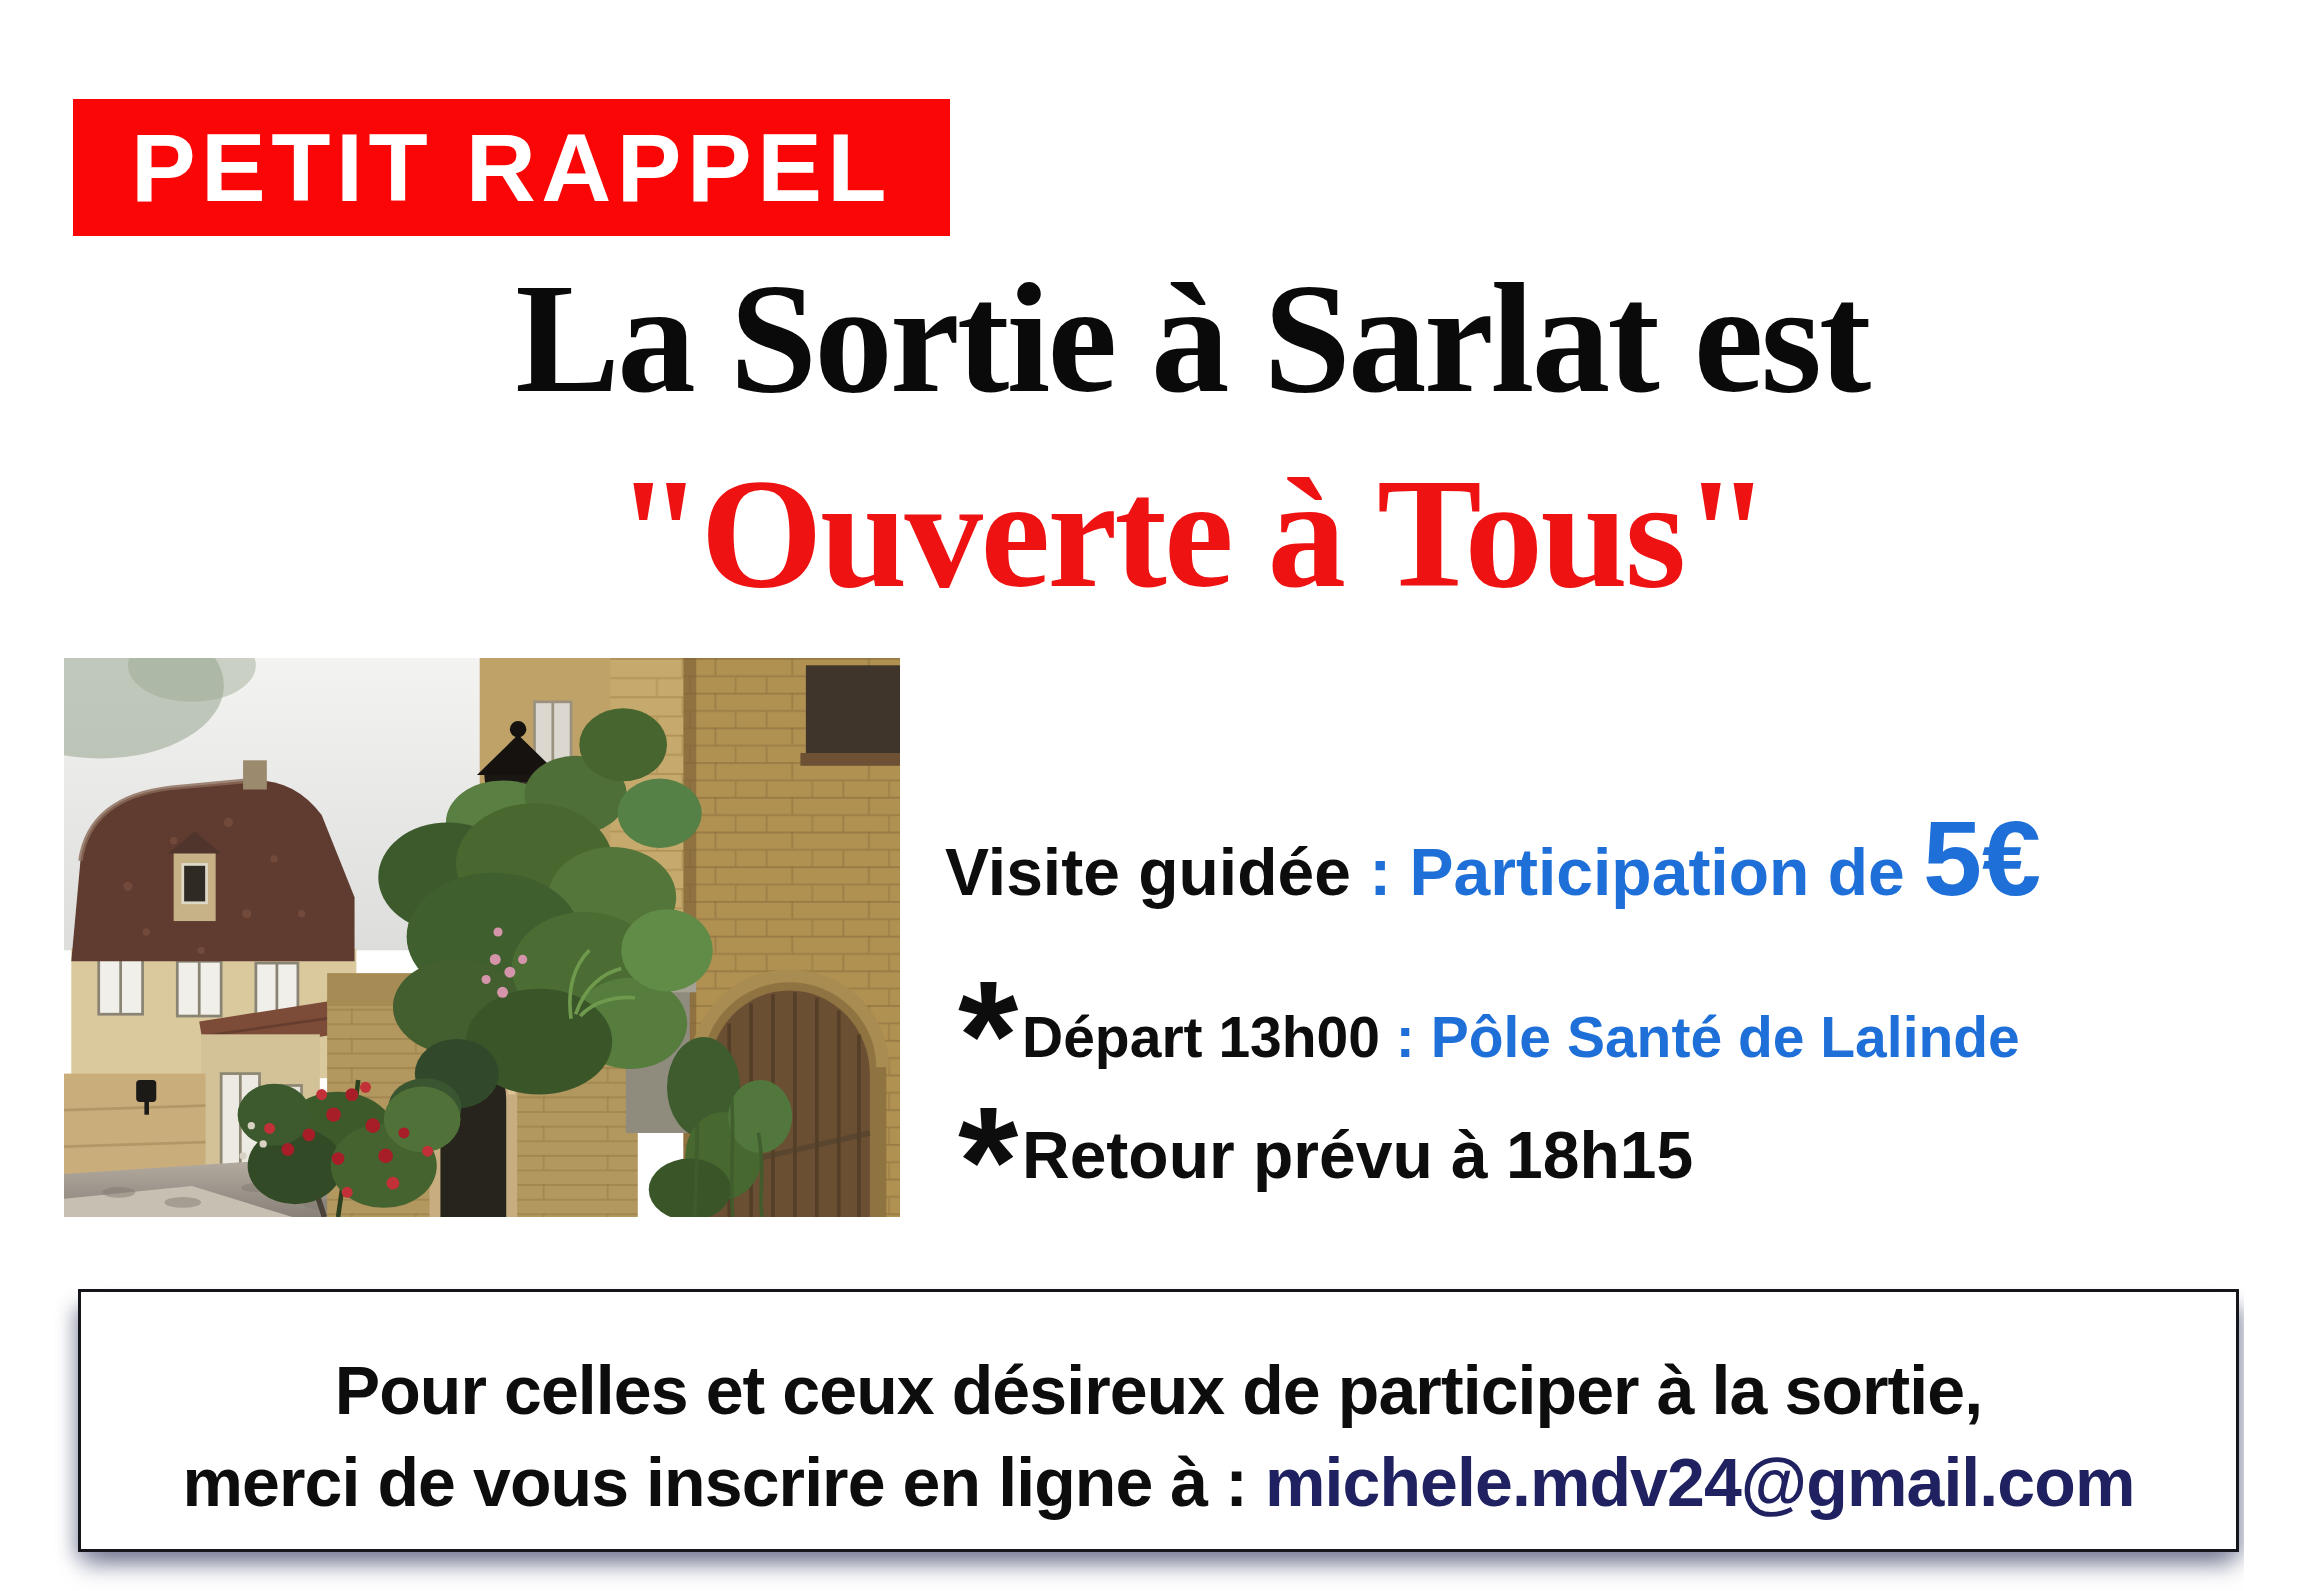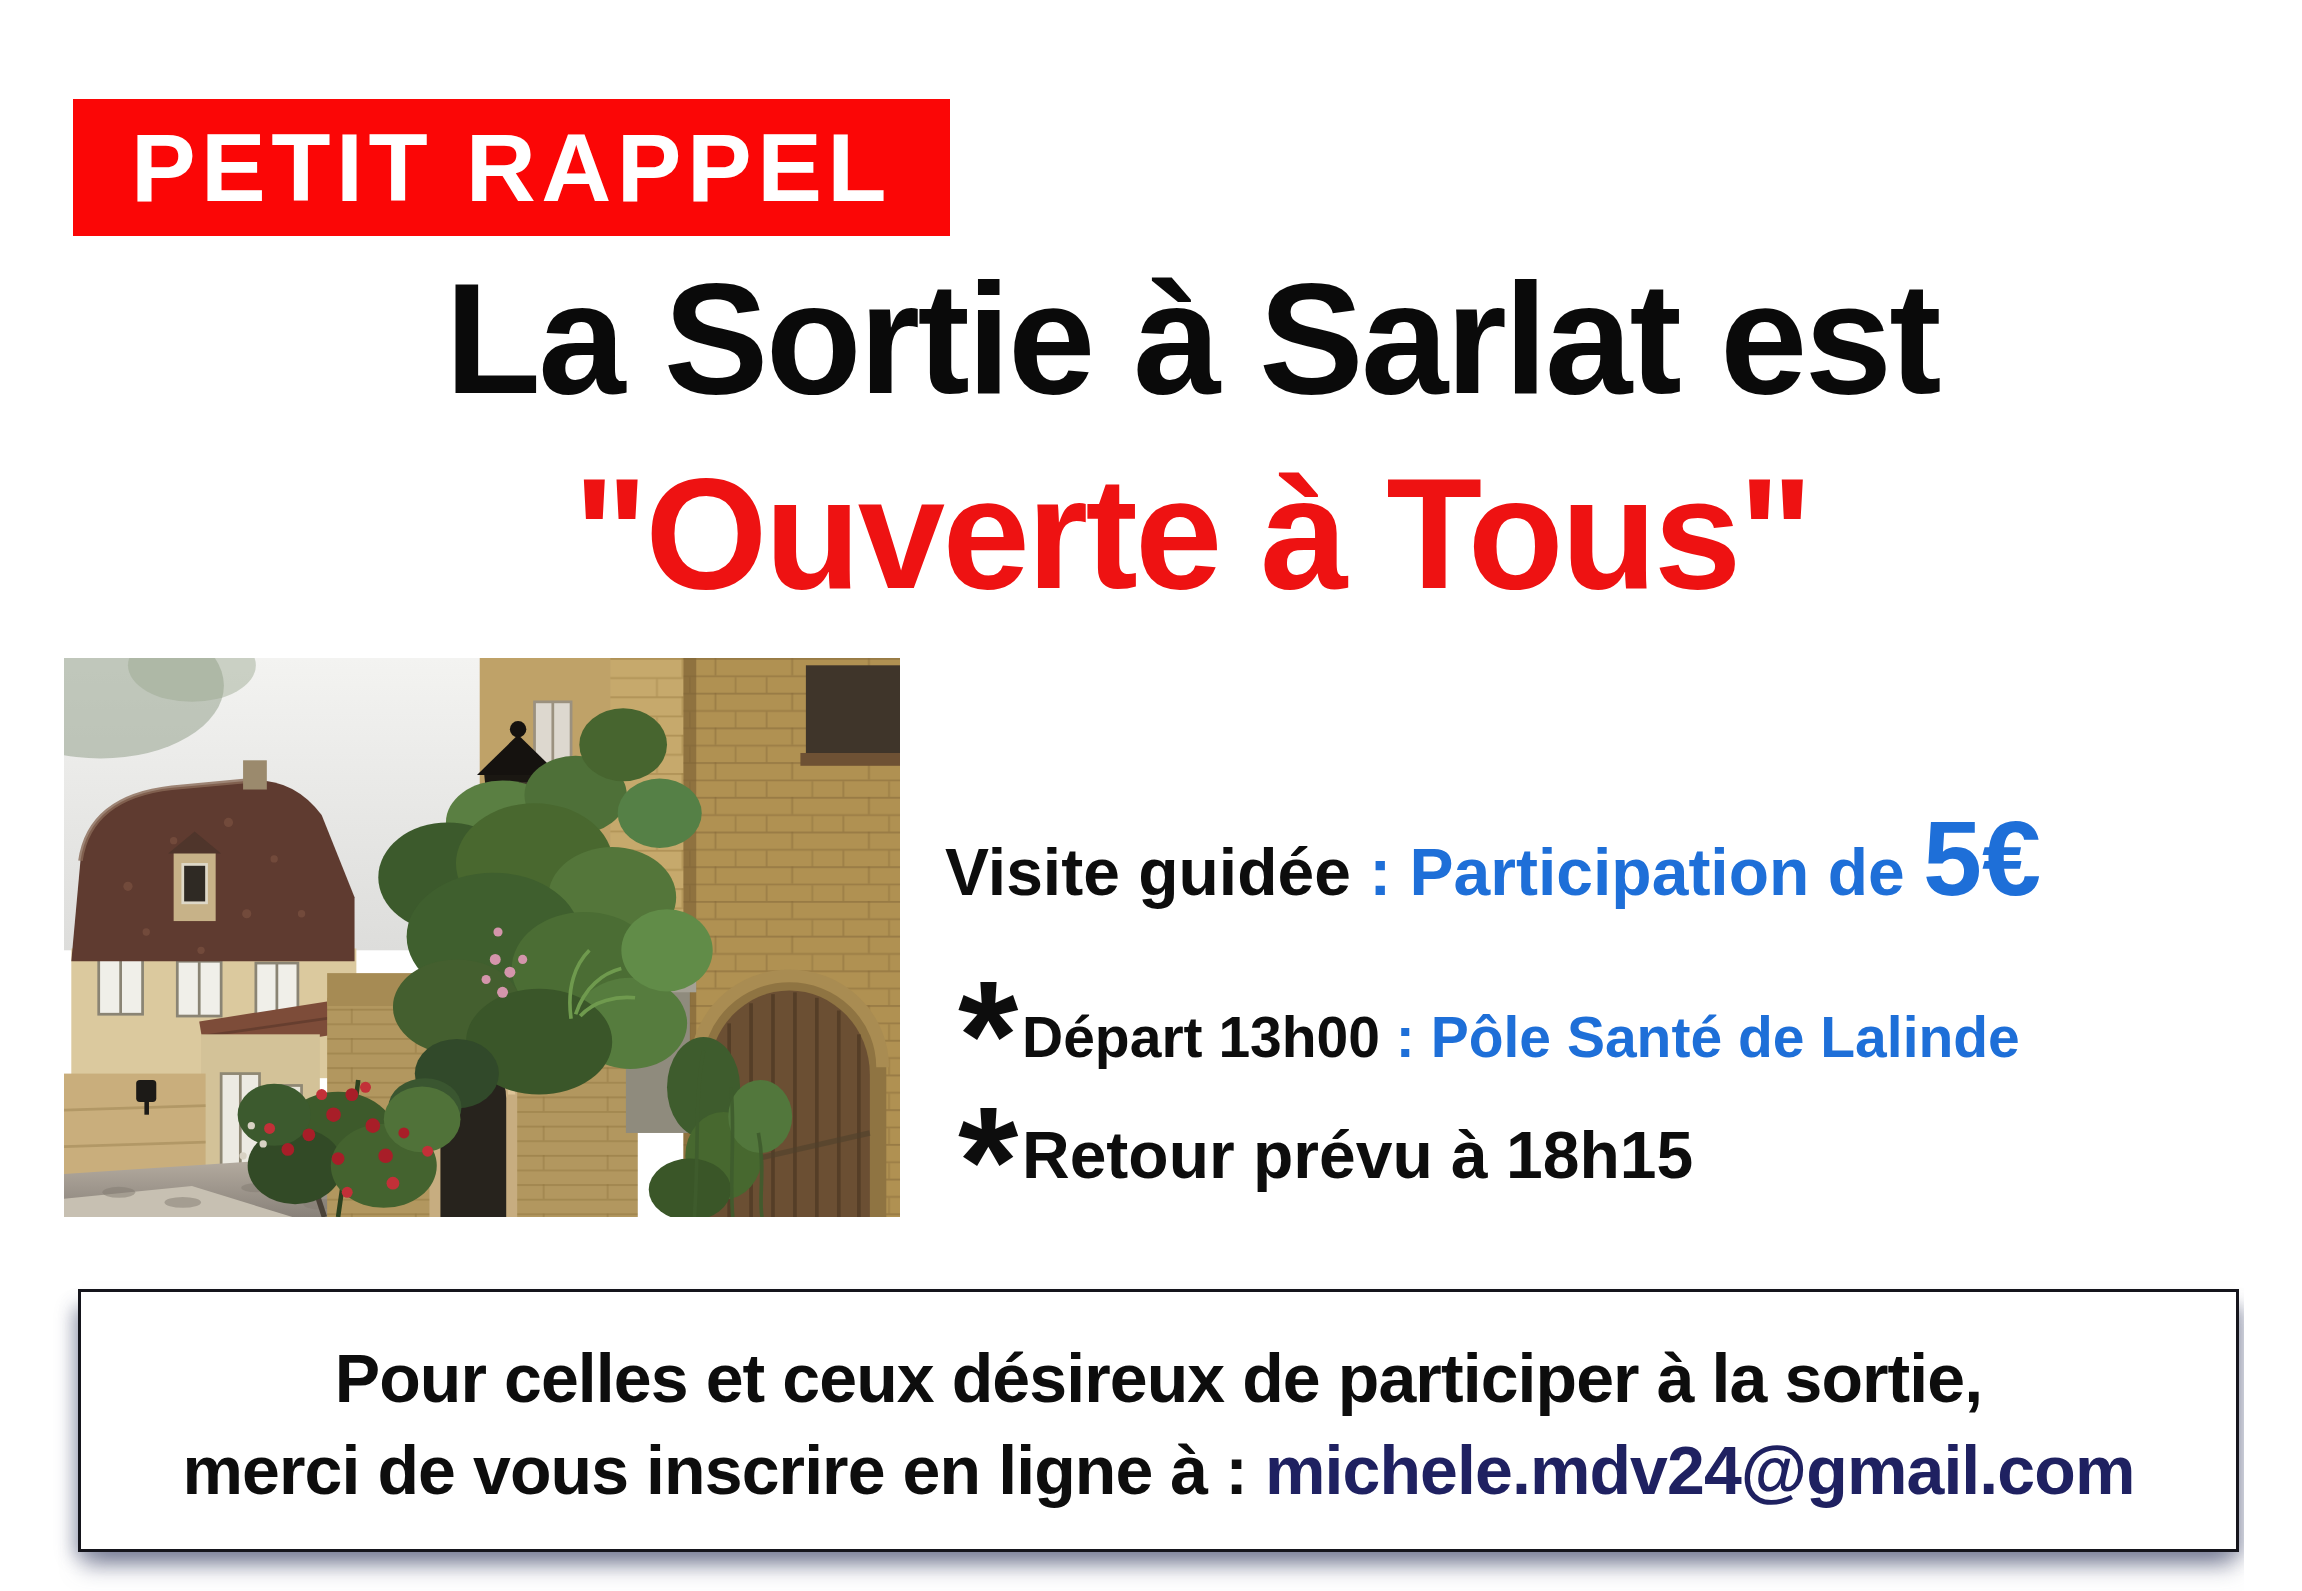--- a/index.html
+++ b/index.html
@@ -8,21 +8,21 @@
     font-family:"Liberation Sans","DejaVu Sans",sans-serif;font-weight:700;color:#0d0d0d;margin-top:33px;
   }
   .abs{position:absolute;}
   
   #banner{
     left:73px;top:66px;width:877px;height:137px;background:#fb0606;
     display:flex;align-items:center;justify-content:center;
   }
   #banner span{color:#ffffff;font-size:97px;letter-spacing:5.5px;}
   
-  .headline{left:82px;width:2220px;text-align:center;line-height:1;letter-spacing:-2.7px;white-space:nowrap;}
+  .headline{left:82px;width:2220px;text-align:center;line-height:1;letter-spacing:-2.7px;white-space:nowrap;font-family:Liberation Serif, serif;}
   #headline1{top:227px;font-size:157px;color:#0a0a0a;}
   #headline2{top:422px;font-size:157px;color:#ee1212;}
   
   .rline{white-space:nowrap;line-height:1;}
   #line-choice{left:971px;top:640px;font-size:102px;letter-spacing:-1.8px;}
   #line-choice .red{color:#f20d0d;}
   #line-guided{left:945px;top:772px;font-size:66px;}
   .blue{color:#1e6fd8;}
   #line-guided .price{font-size:106px;}
   .star{left:958px;font-size:155px;color:#0d0d0d;line-height:1;}
@@ -30,21 +30,21 @@
   #star2{top:1051px;}
   #line-depart{left:1022px;top:976px;font-size:57px;}
   #line-retour{left:1022px;top:1089px;font-size:66px;}
   
   #footerbox{
     left:78px;top:1256px;width:2161px;height:263px;background:#ffffff;
     border:3.7px solid #15151c;box-sizing:border-box;
     box-shadow:0 18.3px 20px -3.7px rgba(96,102,132,.55),
                -12.8px 11px 16.4px -7.3px rgba(96,102,132,.45),
                14.6px 11px 16.4px -7.3px rgba(96,102,132,.45);
-    text-align:center;padding-top:40px;
+    text-align:center;padding-top:52px;
   }
   #footerbox .fline{font-size:68px;letter-spacing:-0.9px;line-height:1.36;white-space:nowrap;}
   #footerbox .email{color:#1f2161;}
   
   #photo{left:64px;top:625px;width:836px;height:559px;}
   #photo svg{display:block;width:100%;height:100%;}
 </style>
 </head>
 <body>
 

